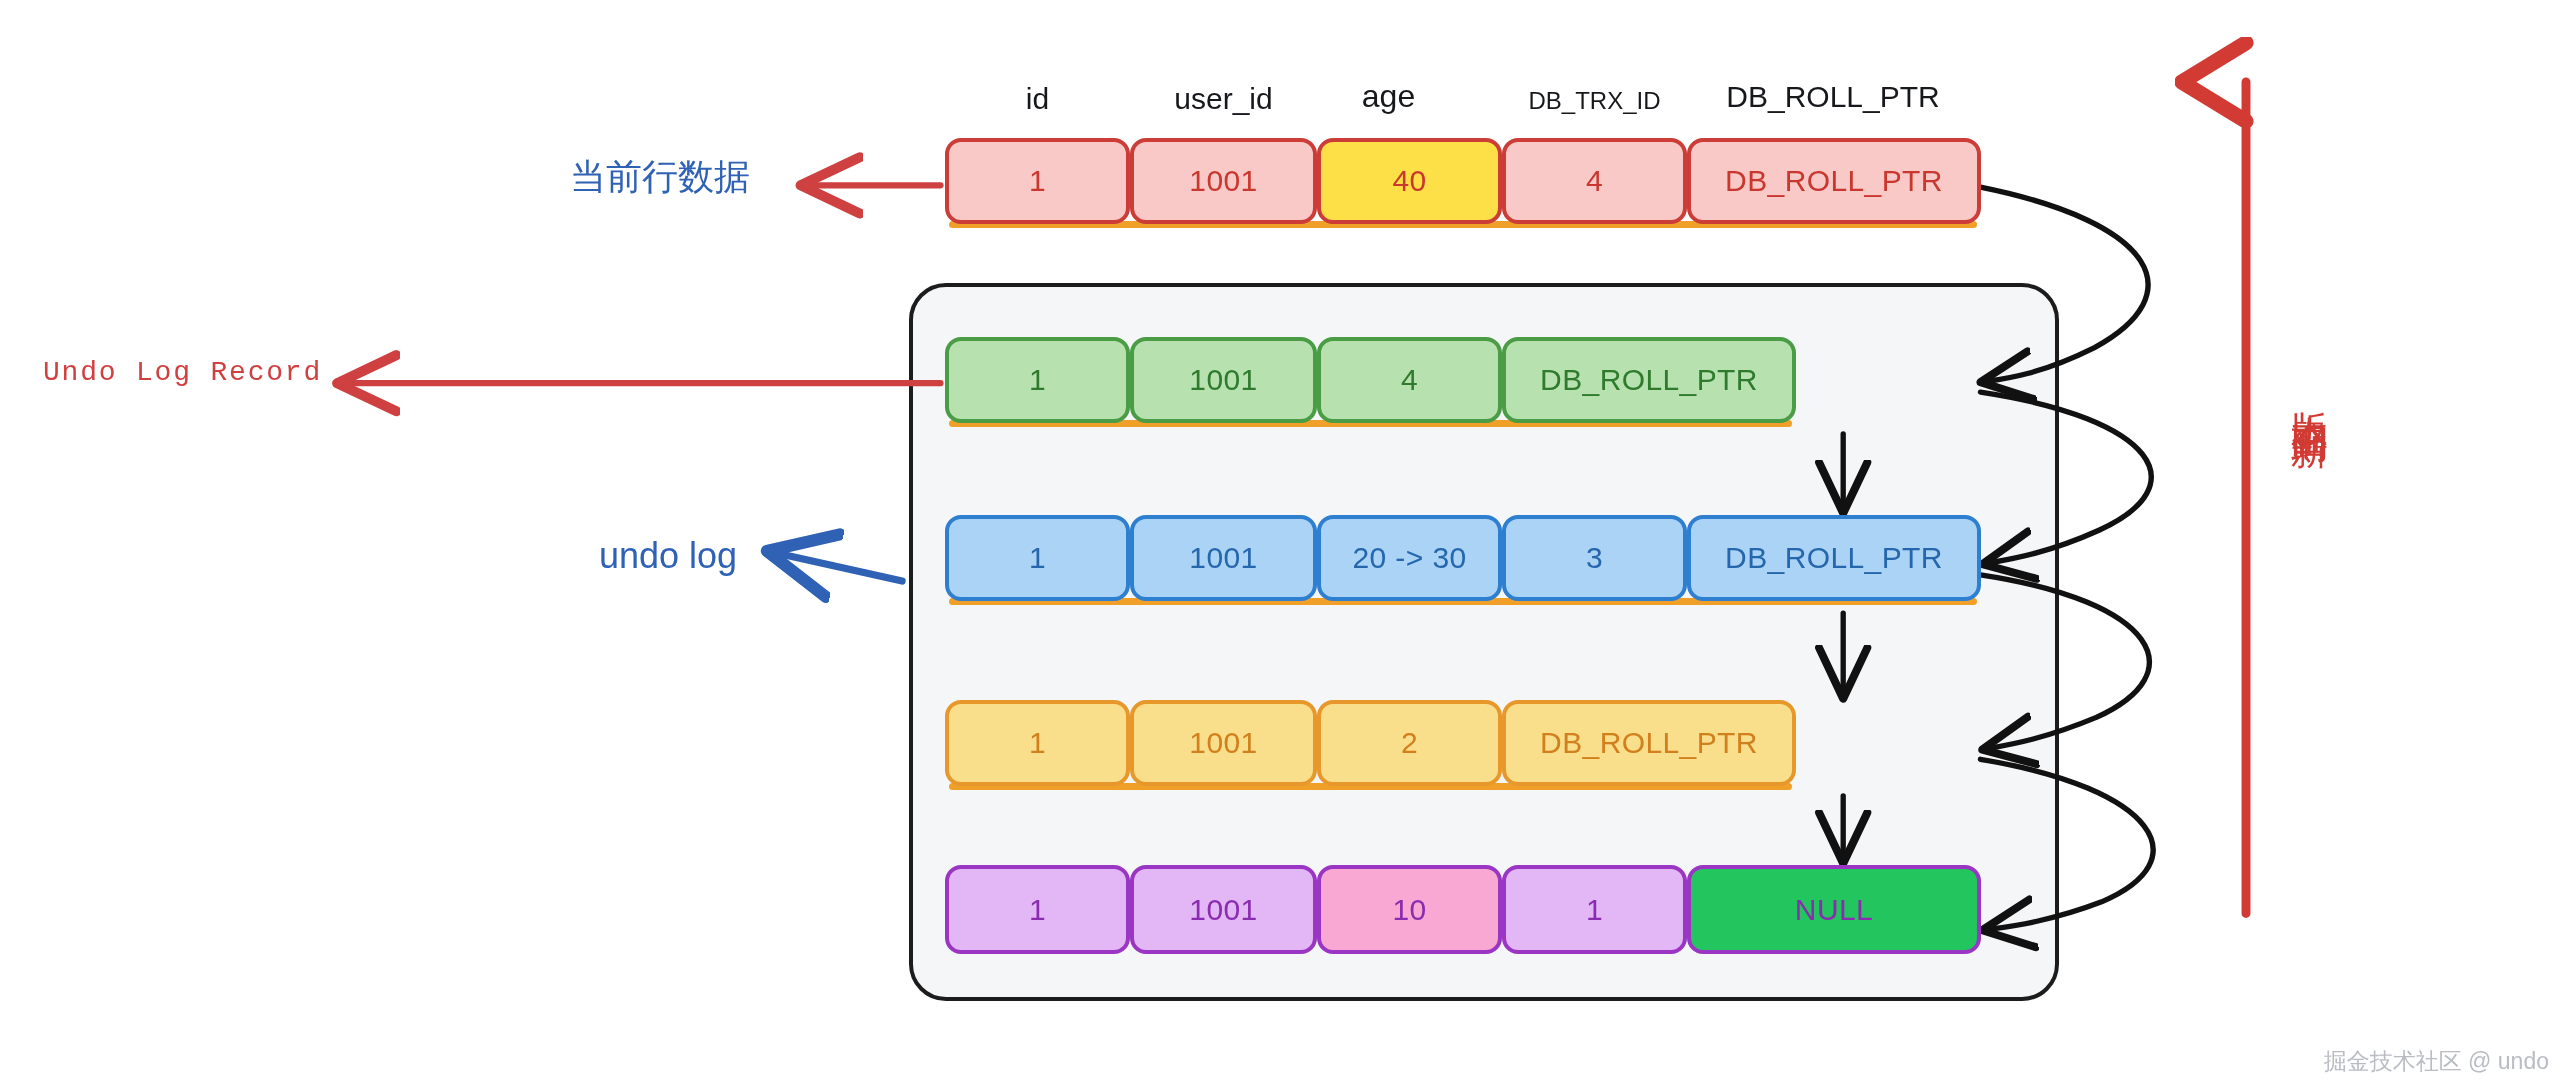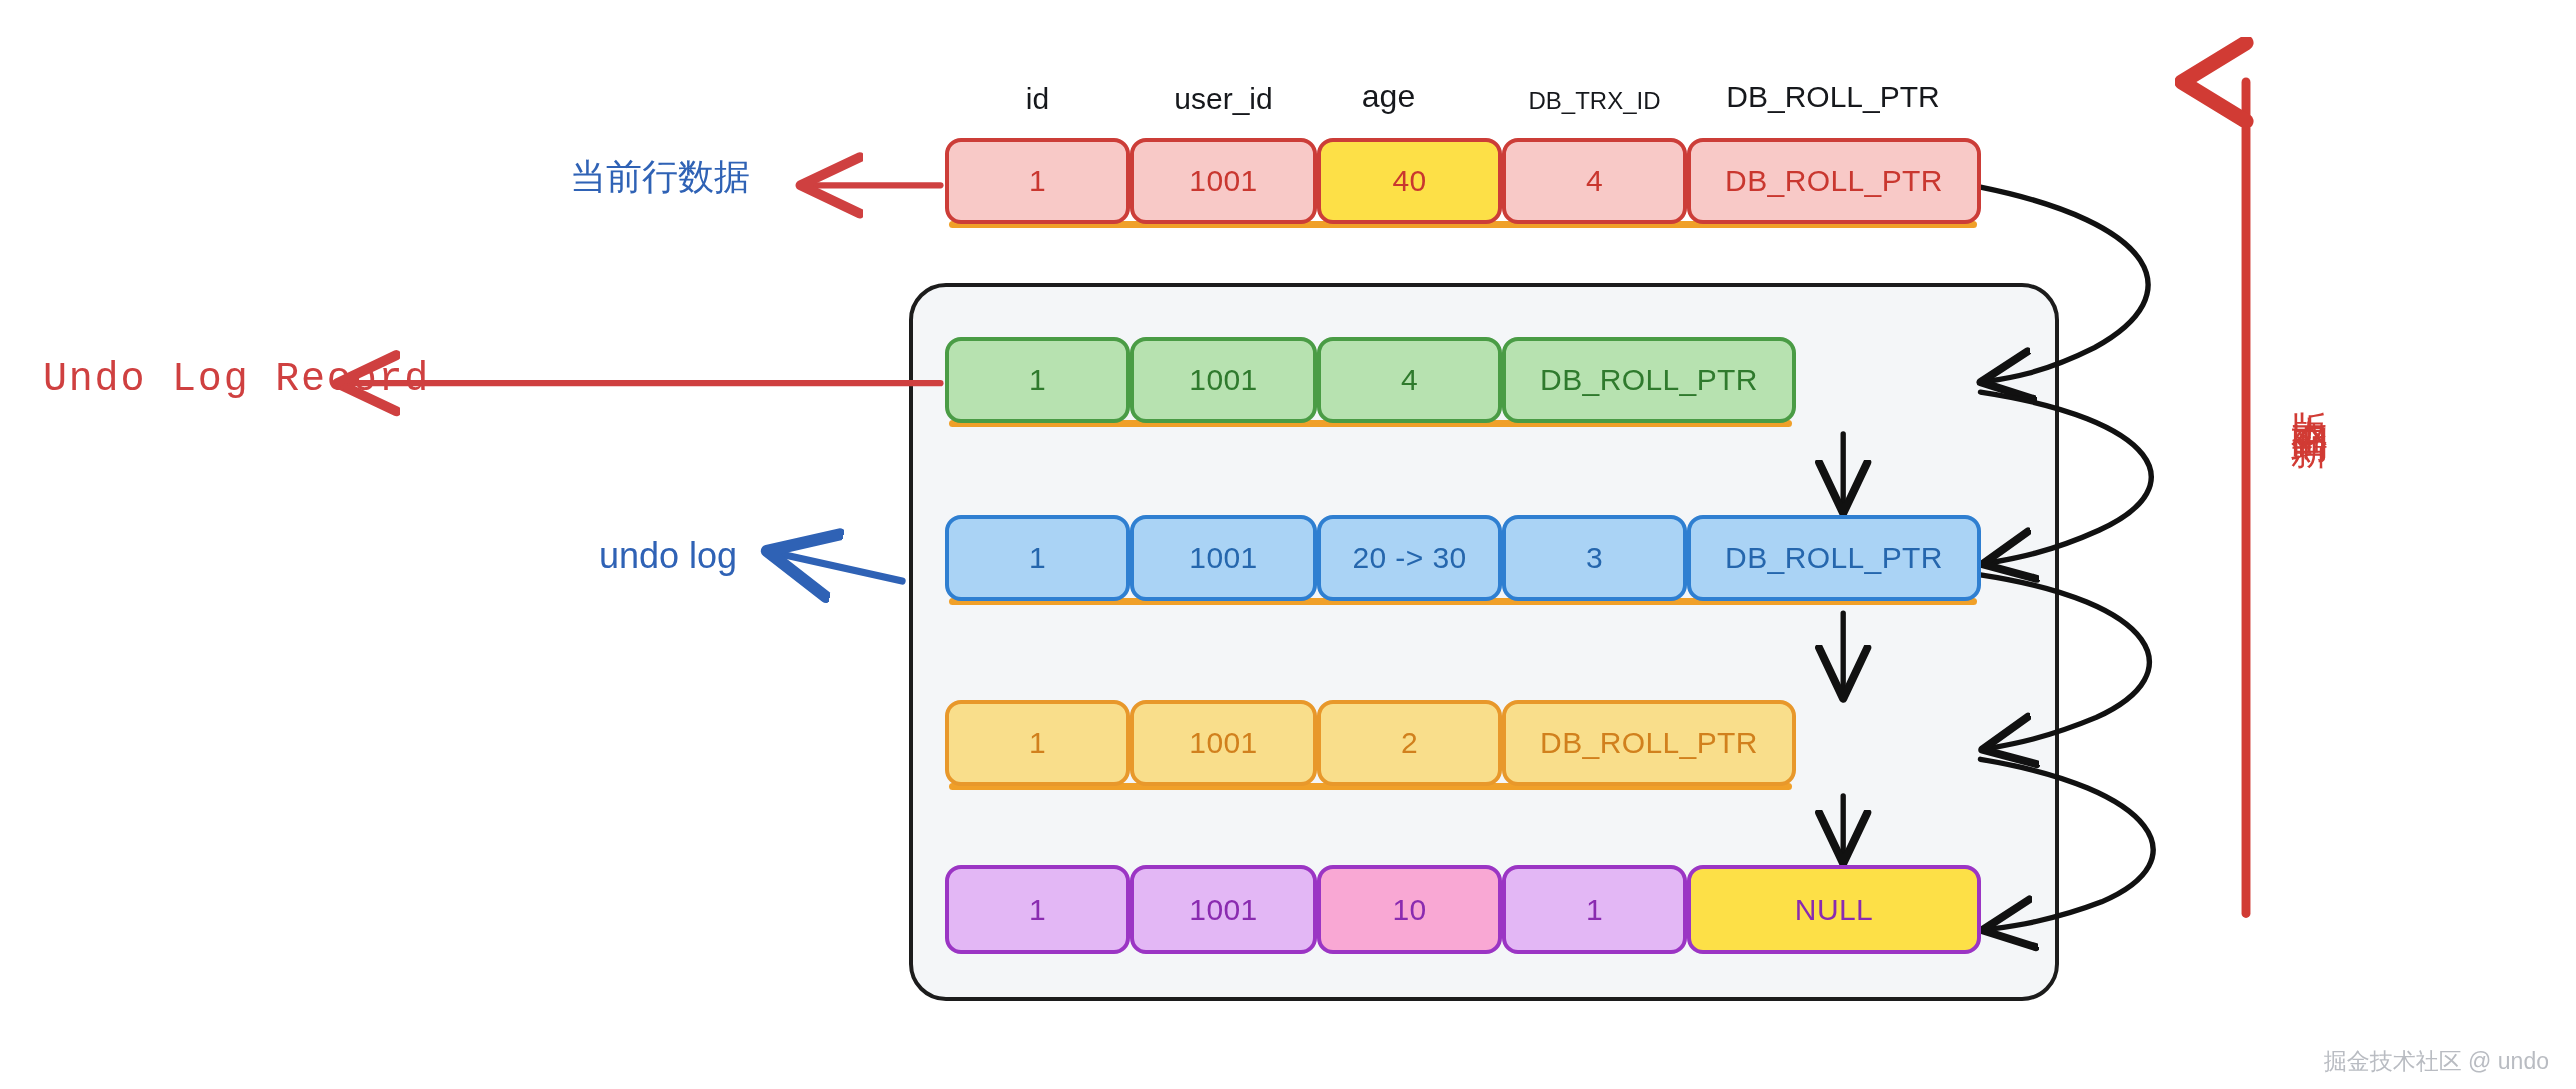--- a/index.html
+++ b/index.html
@@ -46,21 +46,21 @@
   }
 
   
   .anno{position:absolute;white-space:nowrap;}
   #label-current-row{
     left:570px;top:153px;
     color:#2f62b5;font-size:36px;
   }
   #label-undo-log-record{
     left:43px;top:357px;
-    color:#cf4040;font-size:40px;
+    color:#cf4040;font-size:28px;
     font-family:"Liberation Mono","DejaVu Sans Mono",monospace;
     letter-spacing:1.8px;
   }
   #label-undo-log{
     left:599px;top:535px;
     color:#2f62b5;font-size:36px;
   }
   #label-version-order{
     left:2291px;top:383px;
     color:#d13b34;font-size:37px;
@@ -120,21 +120,21 @@
   <div class="cell c1" style="background:#f9de8b;border:4.5px solid #e8982b;color:#d1801d;">1001</div>
   <div class="cell c3" style="background:#f9de8b;border:4.5px solid #e8982b;color:#d1801d;">2</div>
   <div class="cell c4" style="background:#f9de8b;border:4.5px solid #e8982b;color:#d1801d;">DB_ROLL_PTR</div>
 </div>
 
 <div class="row" style="left:945px;top:865px;height:89px;">
   <div class="cell c0" style="background:#e3b7f5;border:4.5px solid #9b35c4;color:#8a2bb0;">1</div>
   <div class="cell c1" style="background:#e3b7f5;border:4.5px solid #9b35c4;color:#8a2bb0;">1001</div>
   <div class="cell c2" style="background:#f9a8d4;border:4.5px solid #9b35c4;color:#8a2bb0;">10</div>
   <div class="cell c3" style="background:#e3b7f5;border:4.5px solid #9b35c4;color:#8a2bb0;">1</div>
-  <div class="cell c4" style="background:#fde047;border:4.5px solid #9b35c4;color:#8a2bb0;">NULL</div>
+  <div class="cell c4" style="background:#22c55e;border:4.5px solid #9b35c4;color:#8a2bb0;">NULL</div>
 </div>
 
 <svg width="2576" height="1089" viewBox="0 0 2890 1222">
   <defs>
     <marker id="arrowRed" markerWidth="11" markerHeight="11" refX="9" refY="5.5" orient="auto" markerUnits="strokeWidth">
       <path d="M0.5,1 L10,5.5 L0.5,10" fill="none" stroke="#cf4040" stroke-width="1.6" stroke-linecap="round" stroke-linejoin="round"></path>
     </marker>
     <marker id="arrowBlue" markerWidth="11" markerHeight="11" refX="9" refY="5.5" orient="auto" markerUnits="strokeWidth">
       <path d="M0.5,1 L10,5.5 L0.5,10" fill="none" stroke="#2f62b5" stroke-width="1.7" stroke-linecap="round" stroke-linejoin="round"></path>
     </marker>

